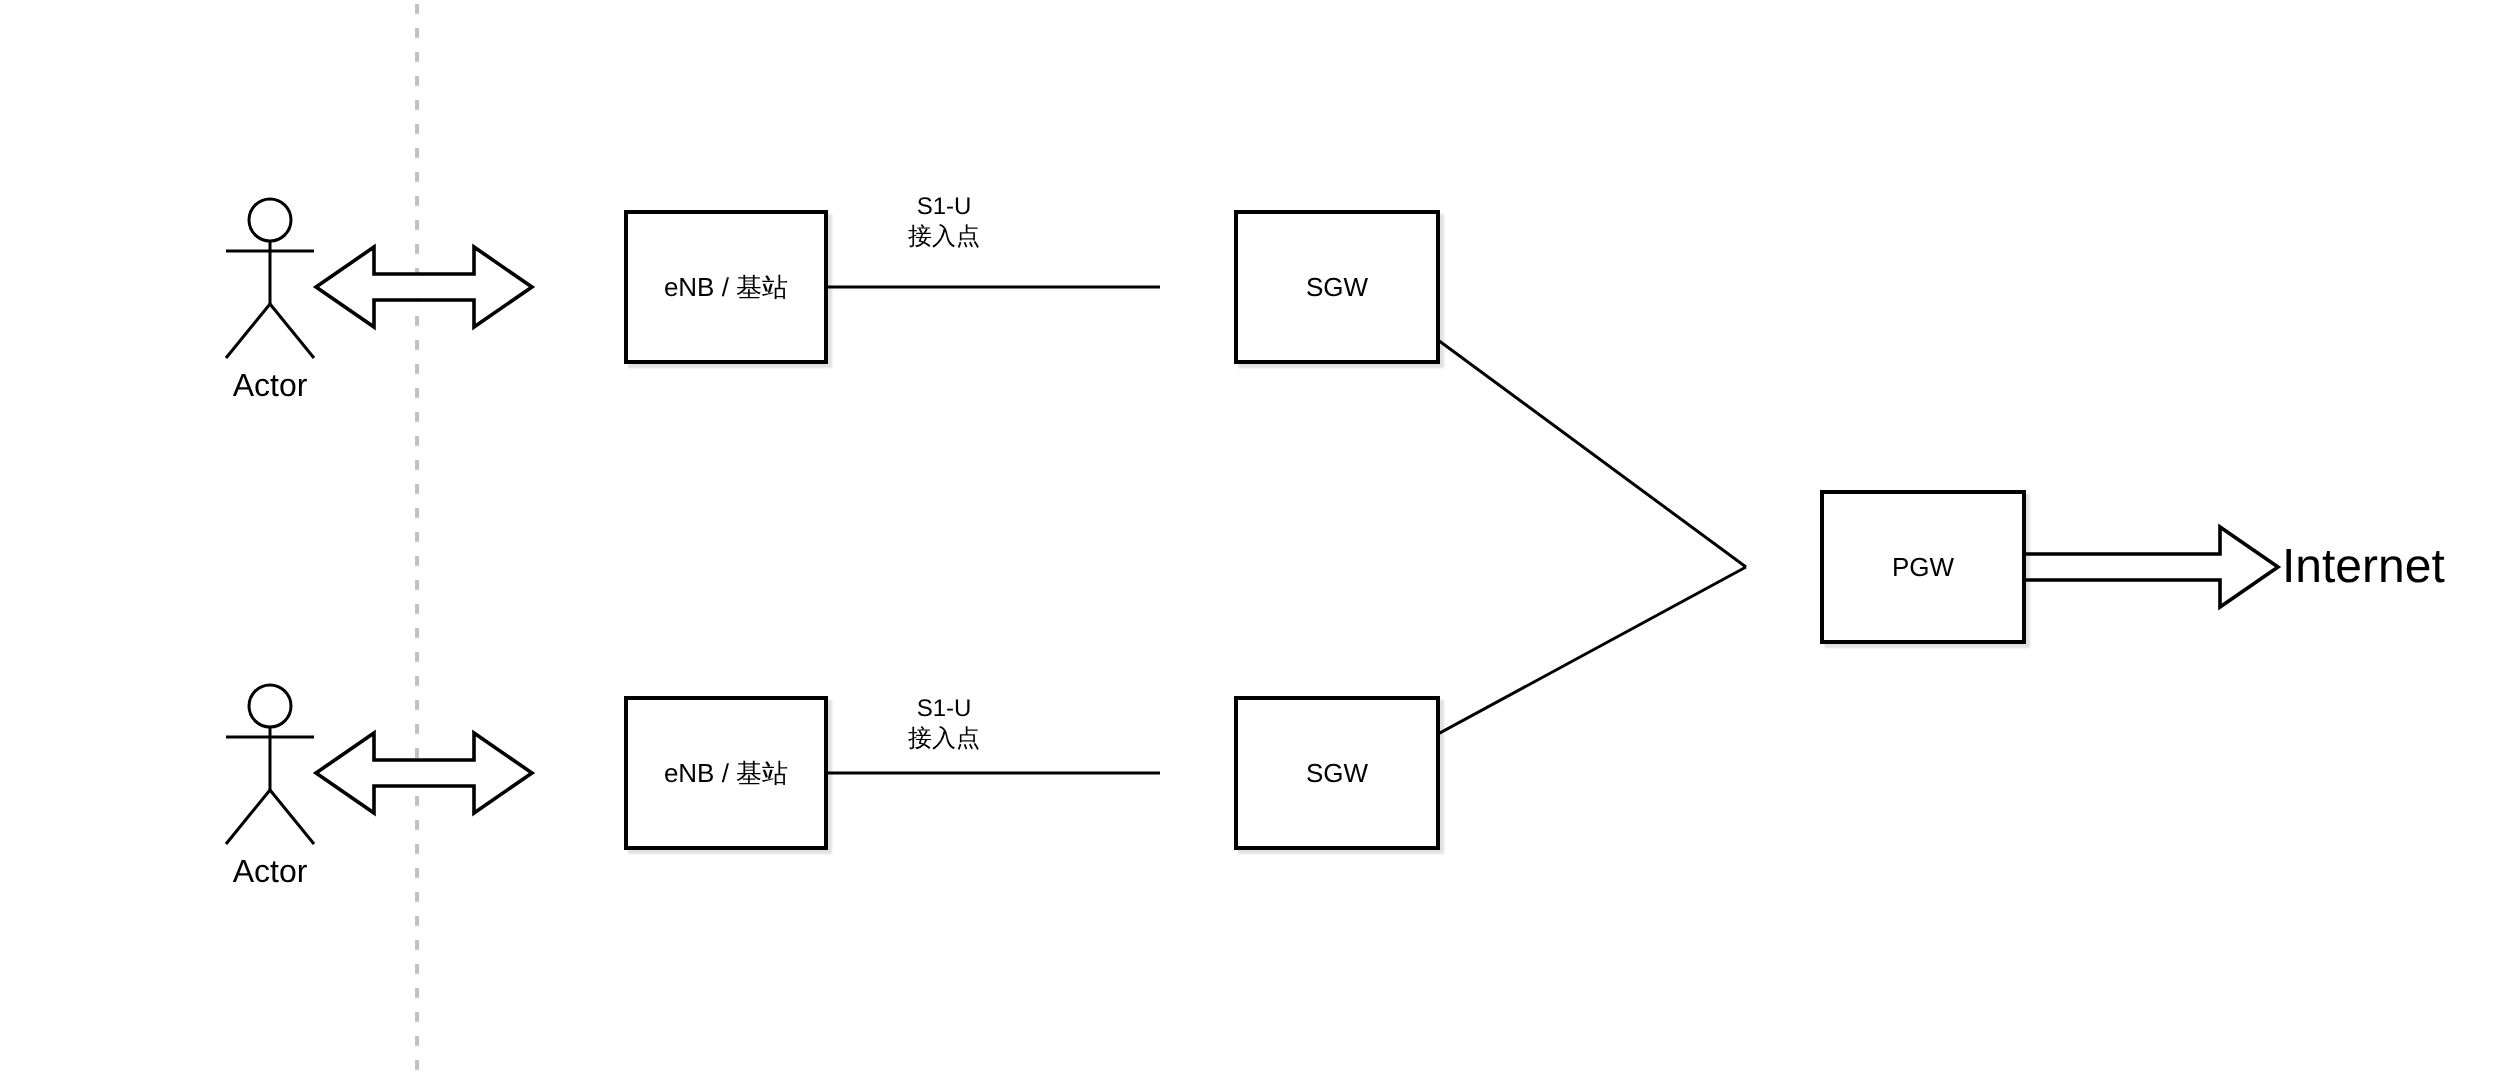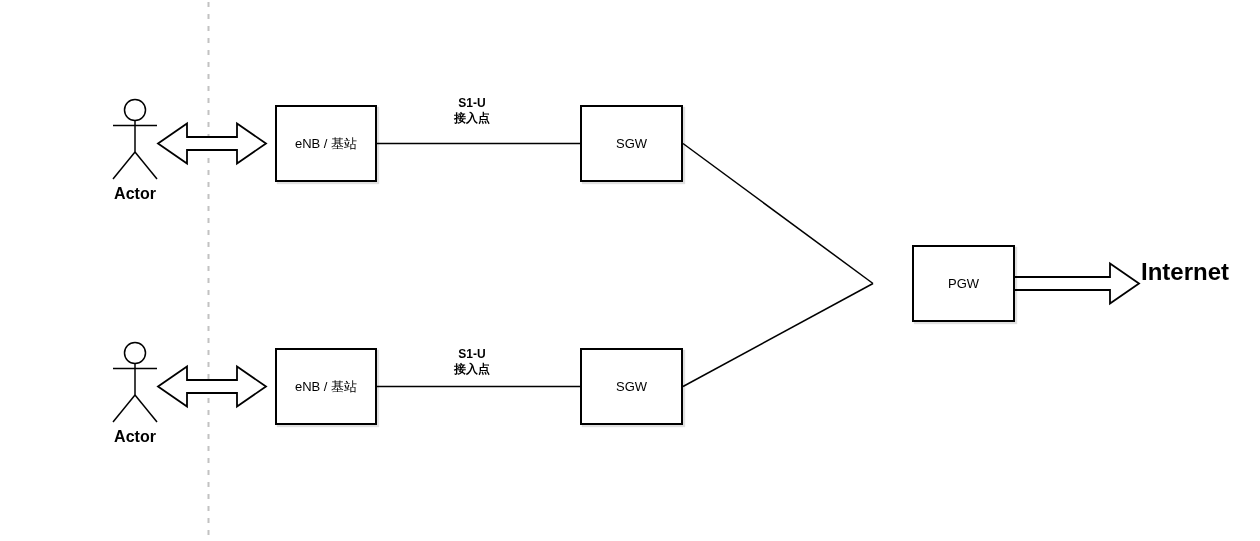--- a/index.html
+++ b/index.html
@@ -1,34 +1,34 @@
 <!DOCTYPE html>
 <html><head>
 <meta charset="utf-8">
 <style>
   html,body{margin:0;padding:0;background:#ffffff;}
   .canvas{position:relative;width:1260px;height:541px;background:#ffffff;
           font-family:"Liberation Sans",sans-serif;color:#000;overflow:hidden;}
   .layer{position:absolute;left:0;top:0;}
   .node{position:absolute;box-sizing:border-box;background:#ffffff;border:2px solid #000000;
         display:flex;align-items:center;justify-content:center;font-size:13px;
-        box-shadow:2px 2px 1px rgba(0,0,0,0.12);white-space:nowrap;}
+        box-shadow:2px 2px 1px rgba(0,0,0,0.12);white-space:nowrap;margin-left:37px;}
   #enb-top{left:275px;top:105px;width:102px;height:77px;}
   #sgw-top{left:580px;top:105px;width:103px;height:77px;}
   #enb-bottom{left:275px;top:348px;width:102px;height:77px;}
   #sgw-bottom{left:580px;top:348px;width:103px;height:77px;}
-  #pgw{left:912px;top:245px;width:103px;height:77px;}
-  .label{position:absolute;text-align:center;font-weight:bold;}
+  #pgw{left:873px;top:245px;width:103px;height:77px;}
+  .label{position:absolute;text-align:center;}
   .actor-label{width:80px;font-size:16px;}
   #actor-top-label{left:95px;top:185px;}
   #actor-bottom-label{left:95px;top:428px;}
   .link-label{width:120px;font-size:12px;line-height:15px;}
   #s1u-top-label{left:412px;top:96px;}
   #s1u-bottom-label{left:412px;top:347px;}
-  #internet-label{left:1141px;top:257px;font-size:24px;line-height:29px;text-align:right;}
+  #internet-label{left:1141px;top:269px;font-size:24px;line-height:29px;text-align:right;}
 </style>
 </head>
 <body>
 
 <div class="canvas">
 
   <svg class="layer" width="1260" height="541" viewBox="0 0 1260 541">
 
     <line x1="208.5" y1="2" x2="208.5" y2="538" stroke="#c2c2c2" stroke-width="2" stroke-dasharray="5 7"></line>
 

